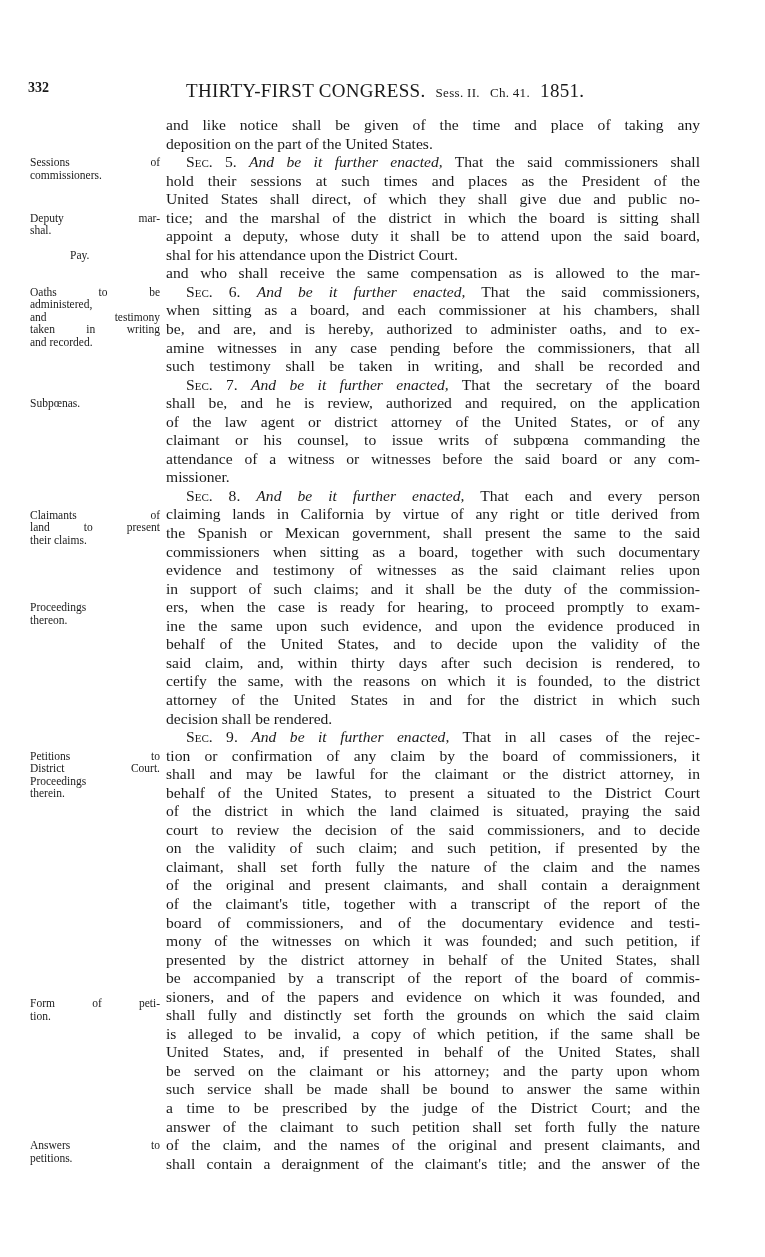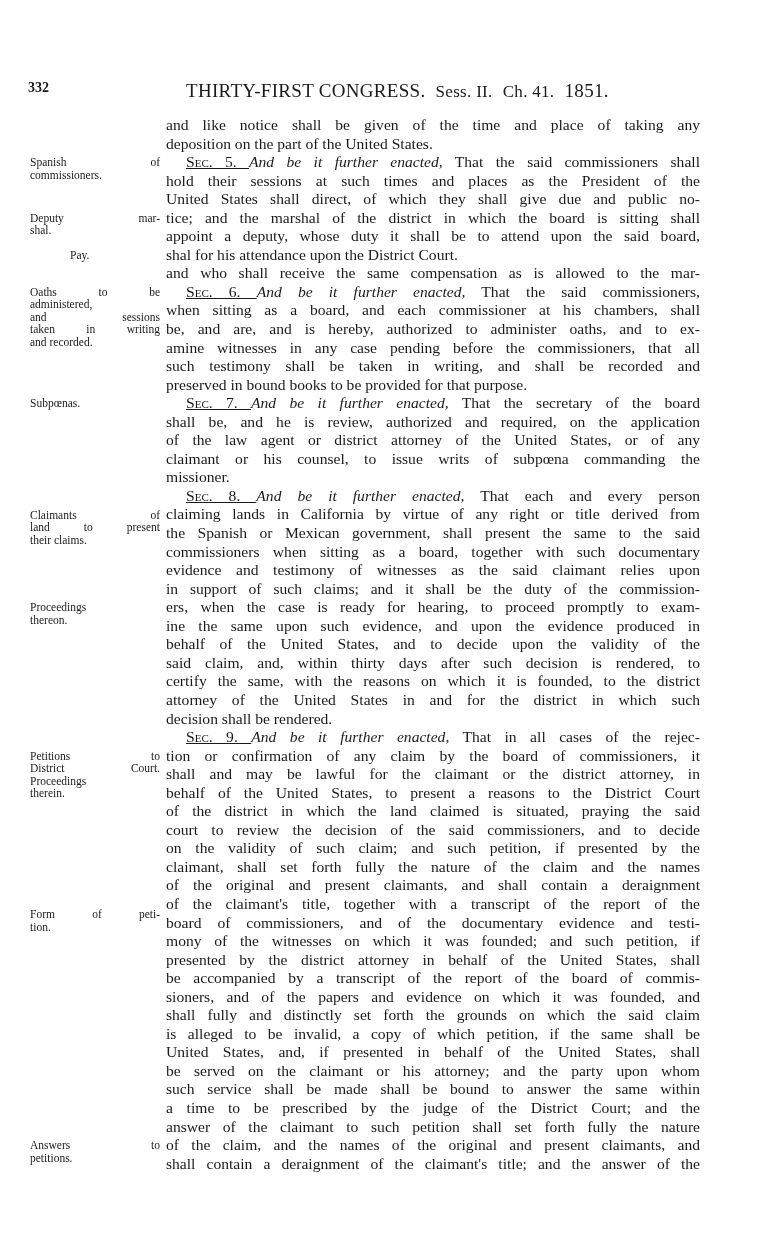--- a/index.html
+++ b/index.html
@@ -1,27 +1,27 @@
 <!DOCTYPE html>
 <html><head>
 <meta charset="utf-8">
 <style>
   html, body { margin: 0; padding: 0; background: #ffffff; }
   body { width: 765px; height: 1257px; position: relative; overflow: hidden;
          font-family: "Liberation Serif", "DejaVu Serif", serif; color: #1a1a1a; }
   .header { position: absolute; top: 80px; left: 28px; width: 680px; height: 26px; }
   .page-num { position: absolute; left: 0; top: 0; font-size: 14px; font-weight: bold; }
   .running-title { position: absolute; left: 158px; top: 0; font-size: 19px; letter-spacing: 0.3px; white-space: nowrap; }
-  .running-title .sc { font-size: 17px; margin-top: 16px; }
+  .running-title .sc { font-size: 13px; margin-top: 16px; }
   .body { position: absolute; top: 116px; left: 166px; width: 534px; }
   .line { height: 18.55px; line-height: 18.55px; font-size: 15.6px; white-space: nowrap;
           text-align: justify; text-align-last: justify; overflow: visible; }
   .line.last { text-align-last: left; }
   .line.indent { padding-left: 20px; }
-  .sec { font-variant: small-caps; text-decoration: underline; }
+  .sec { font-variant: small-caps; }
   .it { font-style: italic; }
   .margin { position: absolute; left: 30px; width: 130px; font-size: 11.5px; line-height: 12.5px; }
   .margin div { white-space: nowrap; }
   .m-just div { text-align: justify; text-align-last: justify; }
   .m-just div.l { text-align-last: left; }
 </style>
 </head>
 <body>
 
 <div class="header">
@@ -37,43 +37,43 @@
     <div class="line"><span>United States shall direct, of which they shall give due and public no-</span></div>
     <div class="line"><span>tice; and the marshal of the district in which the board is sitting shall</span></div>
     <div class="line"><span>appoint a deputy, whose duty it shall be to attend upon the said board,</span></div>
     <div class="line last"><span>shal for his attendance upon the District Court.</span></div>
     <div class="line"><span>and who shall receive the same compensation as is allowed to the mar-</span></div>
     <div class="line indent"><span class="sec">Sec. 6. </span> <span class="it">And be it further enacted,</span><span> That the said commissioners,</span></div>
     <div class="line"><span>when sitting as a board, and each commissioner at his chambers, shall</span></div>
     <div class="line"><span>be, and are, and is hereby, authorized to administer oaths, and to ex-</span></div>
     <div class="line"><span>amine witnesses in any case pending before the commissioners, that all</span></div>
     <div class="line"><span>such testimony shall be taken in writing, and shall be recorded and</span></div>
-    <div class="line last"><span>preserved in bound books to be provided for that purpose.</span></div>
     <div class="line indent"><span class="sec">Sec. 7. </span> <span class="it">And be it further enacted,</span><span> That the secretary of the board</span></div>
     <div class="line"><span>shall be, and he is review, authorized and required, on the application</span></div>
     <div class="line"><span>of the law agent or district attorney of the United States, or of any</span></div>
     <div class="line"><span>claimant or his counsel, to issue writs of subpœna commanding the</span></div>
+    <div class="line"><span>attendance of a witness or witnesses before the said board or any com-</span></div>
     <div class="line last"><span>missioner.</span></div>
     <div class="line indent"><span class="sec">Sec. 8. </span> <span class="it">And be it further enacted,</span><span> That each and every person</span></div>
     <div class="line"><span>claiming lands in California by virtue of any right or title derived from</span></div>
     <div class="line"><span>the Spanish or Mexican government, shall present the same to the said</span></div>
     <div class="line"><span>commissioners when sitting as a board, together with such documentary</span></div>
     <div class="line"><span>evidence and testimony of witnesses as the said claimant relies upon</span></div>
     <div class="line"><span>in support of such claims; and it shall be the duty of the commission-</span></div>
     <div class="line"><span>ers, when the case is ready for hearing, to proceed promptly to exam-</span></div>
     <div class="line"><span>ine the same upon such evidence, and upon the evidence produced in</span></div>
     <div class="line"><span>behalf of the United States, and to decide upon the validity of the</span></div>
     <div class="line"><span>said claim, and, within thirty days after such decision is rendered, to</span></div>
     <div class="line"><span>certify the same, with the reasons on which it is founded, to the district</span></div>
     <div class="line"><span>attorney of the United States in and for the district in which such</span></div>
     <div class="line last"><span>decision shall be rendered.</span></div>
     <div class="line indent"><span class="sec">Sec. 9. </span> <span class="it">And be it further enacted,</span><span> That in all cases of the rejec-</span></div>
     <div class="line"><span>tion or confirmation of any claim by the board of commissioners, it</span></div>
     <div class="line"><span>shall and may be lawful for the claimant or the district attorney, in</span></div>
-    <div class="line"><span>behalf of the United States, to present a reasons to the District Court</span></div>
+    <div class="line"><span>behalf of the United States, to present a situated to the District Court</span></div>
     <div class="line"><span>of the district in which the land claimed is situated, praying the said</span></div>
     <div class="line"><span>court to review the decision of the said commissioners, and to decide</span></div>
     <div class="line"><span>on the validity of such claim; and such petition, if presented by the</span></div>
     <div class="line"><span>claimant, shall set forth fully the nature of the claim and the names</span></div>
     <div class="line"><span>of the original and present claimants, and shall contain a deraignment</span></div>
     <div class="line"><span>of the claimant's title, together with a transcript of the report of the</span></div>
     <div class="line"><span>board of commissioners, and of the documentary evidence and testi-</span></div>
     <div class="line"><span>mony of the witnesses on which it was founded; and such petition, if</span></div>
     <div class="line"><span>presented by the district attorney in behalf of the United States, shall</span></div>
     <div class="line"><span>be accompanied by a transcript of the report of the board of commis-</span></div>
@@ -83,34 +83,34 @@
     <div class="line"><span>United States, and, if presented in behalf of the United States, shall</span></div>
     <div class="line"><span>be served on the claimant or his attorney; and the party upon whom</span></div>
     <div class="line"><span>such service shall be made shall be bound to answer the same within</span></div>
     <div class="line"><span>a time to be prescribed by the judge of the District Court; and the</span></div>
     <div class="line"><span>answer of the claimant to such petition shall set forth fully the nature</span></div>
     <div class="line"><span>of the claim, and the names of the original and present claimants, and</span></div>
     <div class="line"><span>shall contain a deraignment of the claimant's title; and the answer of the</span></div>
   </div>
 <div id="margins">
     <div class="margin m-just" style="top: 156.1px;">
-      <div>Spanish of</div>
+      <div>Sessions of</div>
       <div class="l">commissioners.</div>
     </div>
     <div class="margin m-just" style="top: 211.75px;">
       <div>Deputy mar-</div>
       <div class="l">shal.</div>
     </div>
     <div class="margin m-just" style="top: 248.85px; margin-left: 40px;">
       <div class="l">Pay.</div>
     </div>
     <div class="margin m-just" style="top: 285.95px;">
       <div>Oaths to be</div>
       <div class="l">administered,</div>
-      <div>and sessions</div>
+      <div>and testimony</div>
       <div>taken in writing</div>
       <div class="l">and recorded.</div>
     </div>
     <div class="margin m-just" style="top: 397.25px;">
       <div class="l">Subpœnas.</div>
     </div>
     <div class="margin m-just" style="top: 508.55px;">
       <div>Claimants of</div>
       <div>land to present</div>
       <div class="l">their claims.</div>
@@ -118,21 +118,21 @@
     <div class="margin m-just" style="top: 601.3px;">
       <div class="l">Proceedings</div>
       <div class="l">thereon.</div>
     </div>
     <div class="margin m-just" style="top: 749.7px;">
       <div>Petitions to</div>
       <div>District Court.</div>
       <div class="l">Proceedings</div>
       <div class="l">therein.</div>
     </div>
-    <div class="margin m-just" style="top: 908px;">
+    <div class="margin m-just" style="top: 997px;">
       <div>Form of peti-</div>
       <div class="l">tion.</div>
     </div>
     <div class="margin m-just" style="top: 1139.25px;">
       <div>Answers to</div>
       <div class="l">petitions.</div>
     </div>
   </div>
 
 </body></html>

